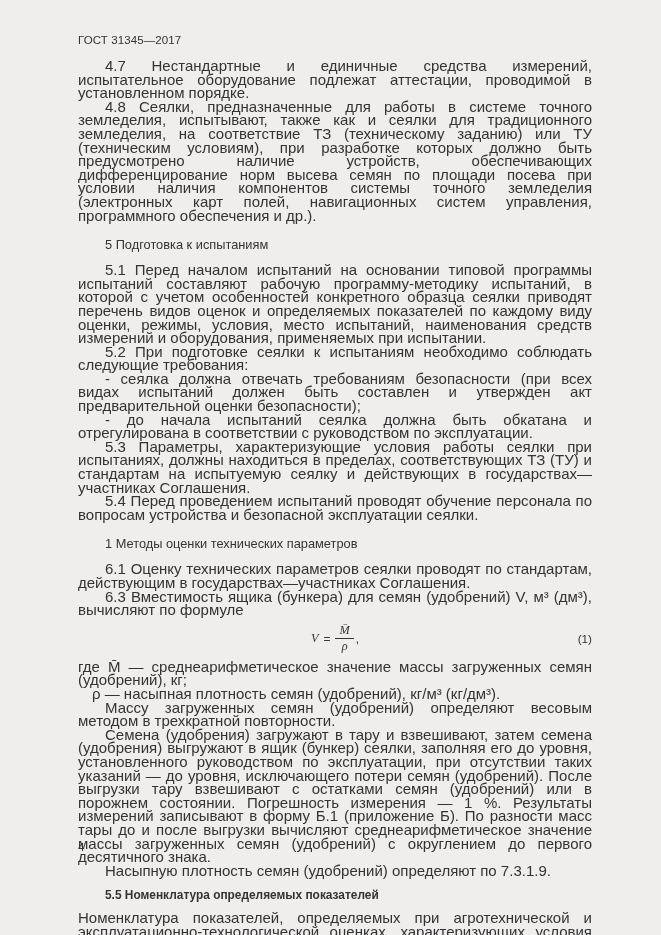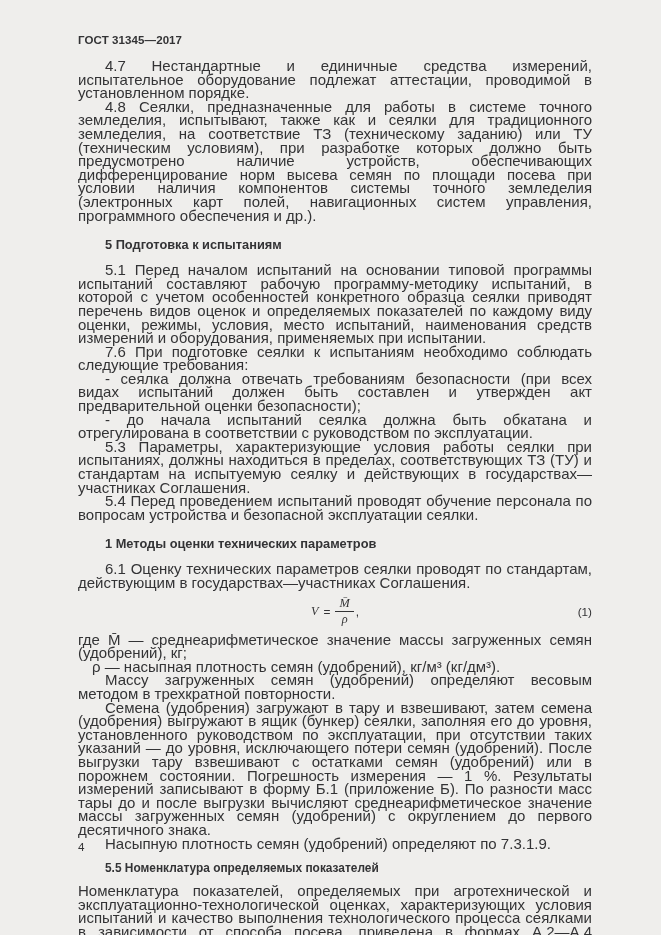--- a/index.html
+++ b/index.html
@@ -18,36 +18,36 @@
     overflow: hidden;
   }
   .content {
     position: absolute;
     left: 78px;
     top: 34px;
     width: 514px;
   }
   .doc-header {
     font-size: 11.5px;
-    font-weight: bold;
+    font-weight: normal;
     margin-bottom: 13px;
     letter-spacing: 0.1px;
   }
   p.body {
     font-size: 15px;
     line-height: 13.6px;
     text-align: justify;
     text-indent: 27px;
   }
   p.no-indent { text-indent: 0; }
   p.small-indent { text-indent: 14px; }
   .section-heading {
     font-size: 12.8px;
     line-height: 15px;
-    font-weight: bold;
+    font-weight: normal;
     margin: 15px 0 11px;
     text-indent: 27px;
   }
   .subsection-heading {
     font-size: 11.9px;
     line-height: 14px;
     font-weight: bold;
     margin: 11px 0 9px;
     text-indent: 27px;
   }
@@ -98,29 +98,30 @@
   <div class="content">
 
     <div class="doc-header">ГОСТ 31345—2017</div>
 
     <p class="body">4.7 Нестандартные и единичные средства измерений, испытательное оборудование подлежат аттестации, проводимой в установленном порядке.</p>
     <p class="body">4.8 Сеялки, предназначенные для работы в системе точного земледелия, испытывают, также как и сеялки для традиционного земледелия, на соответствие ТЗ (техническому заданию) или ТУ (техническим условиям), при разработке которых должно быть предусмотрено наличие устройств, обеспечивающих дифференцирование норм высева семян по площади посева при условии наличия компонентов системы точного земледелия (электронных карт полей, навигационных систем управления, программного обеспечения и др.).</p>
 
     <div class="section-heading">5 Подготовка к испытаниям</div>
 
     <p class="body">5.1 Перед началом испытаний на основании типовой программы  испытаний составляют рабочую программу-методику испытаний, в которой с учетом особенностей конкретного образца сеялки приводят перечень видов оценок и определяемых показателей по каждому виду оценки, режимы, условия, место испытаний, наименования средств измерений и оборудования, применяемых при испытании.</p>
-    <p class="body">7.6 При подготовке сеялки к испытаниям необходимо соблюдать следующие требования:</p>
+    <p class="body">5.2 При подготовке сеялки к испытаниям необходимо соблюдать следующие требования:</p>
     <p class="body">- сеялка должна отвечать требованиям безопасности (при всех видах испытаний должен быть составлен и утвержден акт предварительной оценки безопасности);</p>
     <p class="body">- до начала испытаний сеялка должна быть обкатана и отрегулирована в соответствии с руководством по эксплуатации.</p>
     <p class="body">5.3 Параметры, характеризующие условия работы сеялки при испытаниях, должны находиться в пределах, соответствующих ТЗ (ТУ) и стандартам на испытуемую сеялку и действующих в государствах—участниках Соглашения.</p>
     <p class="body">5.4 Перед проведением испытаний проводят обучение персонала по вопросам устройства и безопасной эксплуатации сеялки.</p>
 
     <div class="section-heading">1 Методы оценки технических параметров</div>
 
     <p class="body">6.1 Оценку технических параметров сеялки проводят по стандартам, действующим в государствах—участниках Соглашения.</p>
+    <p class="body">6.3 Вместимость ящика (бункера) для семян (удобрений) V, м³ (дм³), вычисляют по формуле</p>
 
     <div class="formula-row">
       <span class="formula-expr">
         <span class="var">V</span>
         <span class="eq">=</span>
         <span class="frac">
           <span class="frac-num var">M̄</span>
           <span class="frac-den var">ρ</span>
         </span>
         <span class="comma">,</span>

